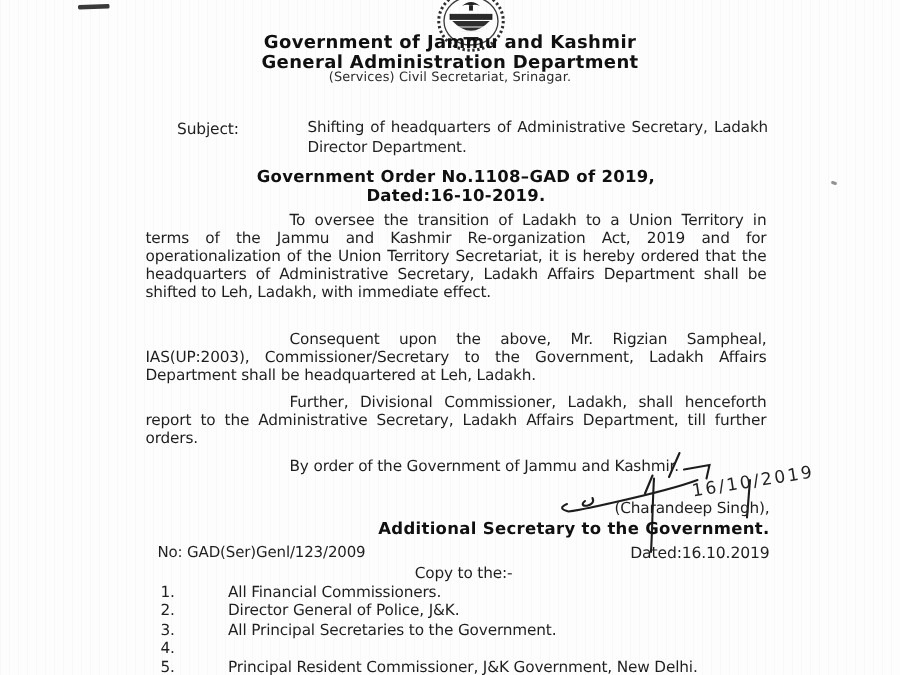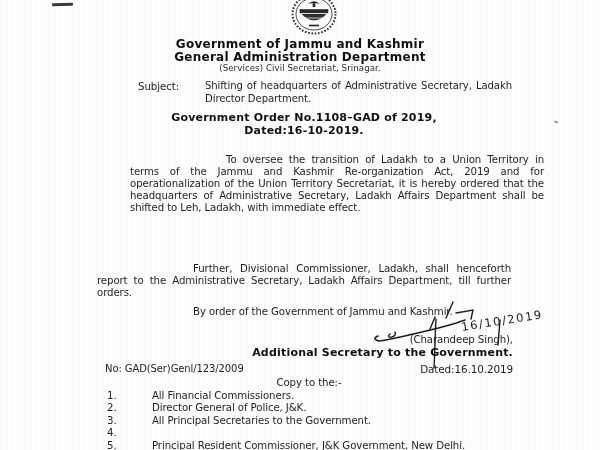--- a/index.html
+++ b/index.html
@@ -11,28 +11,28 @@
       #fdfdfd;
     overflow:hidden;
     font-family:"DejaVu Sans", sans-serif;
     color:#1f1f1f;
     letter-spacing:-0.1px;
   }
   .artifact{position:absolute;background:#3a3a3a;border-radius:1px;}
   .dash{left:52px;top:3px;width:21px;height:3px;transform:rotate(-2deg);}
   .speck{left:554px;top:121px;width:4px;height:2px;opacity:.55;transform:rotate(20deg);}
   .emblem{position:absolute;left:291px;top:-9px;width:46px;height:46px;}
-  .hdr{position:absolute;top:38px;left:0;width:600px;text-align:center;}
+  .hdr{position:absolute;top:22px;left:0;width:600px;text-align:center;}
   .hdr-l1,.hdr-l2{font-weight:bold;font-size:12px;line-height:12.5px;color:#101010;letter-spacing:.25px;}
   .hdr-l3{font-size:8.6px;line-height:11px;color:#2c2c2c;letter-spacing:.1px;}
-  .subject-label{position:absolute;top:80px;left:118px;font-size:10.3px;margin-left:20px;}
+  .subject-label{position:absolute;top:80px;left:118px;font-size:10.3px;}
   .subject-text{position:absolute;top:80px;left:205px;width:307px;font-size:10.1px;line-height:12.5px;text-align:justify;}
   .order-title{position:absolute;top:112px;left:97px;width:414px;text-align:center;font-weight:bold;font-size:11px;line-height:12.5px;color:#101010;letter-spacing:.2px;}
   .para{position:absolute;left:97px;width:414px;font-size:10.2px;line-height:12px;text-align:justify;text-indent:96px;}
-  .p1{top:154px;margin-left:33px;}
+  .p1{top:142px;}
   .p2{top:221px;}
   .p3{top:263px;}
   .by-order{position:absolute;top:306px;left:193px;font-size:10.2px;}
   .sig-name{position:absolute;top:334px;left:97px;width:416px;text-align:right;font-size:10.2px;}
   .sig-desig{position:absolute;top:346px;left:97px;width:416px;text-align:right;font-weight:bold;font-size:11px;color:#101010;letter-spacing:.2px;}
   .ref-no{position:absolute;top:363px;left:105px;font-size:10px;}
   .ref-date{position:absolute;top:363px;left:97px;width:416px;text-align:right;font-size:10.4px;}
   .copy{position:absolute;top:377px;left:107px;width:404px;font-size:10.2px;line-height:12.6px;}
   .copy-heading{margin:0 0 0 0;text-align:center;}
   .copy-item{display:flex;}
@@ -69,20 +69,21 @@
 
   <div class="subject-label">Subject:</div>
   <div class="subject-text">Shifting of headquarters of Administrative Secretary, Ladakh Director Department.</div>
 
   <div class="order-title">
     <div>Government Order No.1108–GAD of 2019,</div>
     <div>Dated:16-10-2019.</div>
   </div>
 
   <div class="para p1">To oversee the transition of Ladakh to a Union Territory in terms of the Jammu and Kashmir Re-organization Act, 2019 and for operationalization of the Union Territory Secretariat, it is hereby ordered that the headquarters of Administrative Secretary, Ladakh Affairs Department shall be shifted to Leh, Ladakh, with immediate effect.</div>
+  <div class="para p2">Consequent upon the above, Mr. Rigzian Sampheal, IAS(UP:2003), Commissioner/Secretary to the Government, Ladakh Affairs Department shall be headquartered at Leh, Ladakh.</div>
   <div class="para p3">Further, Divisional Commissioner, Ladakh, shall henceforth report to the Administrative Secretary, Ladakh Affairs Department, till further orders.</div>
 
   <div class="by-order">By order of the Government of Jammu and Kashmir.</div>
 
   <svg class="sig-svg" viewBox="0 0 220 80">
     <g fill="none" stroke="#1d1d1d" stroke-width="1.4" stroke-linecap="round">
       <path d="M18 38 q-7 3 1 5 q8 -1 30 -6 q40 -9 56 -15"></path>
       <path d="M30 36 c-6 5 8 4 5 -2"></path>
       <path d="M70 31 l5 -12"></path>
       <path d="M96 15 l17 -3 l-2 9"></path>

